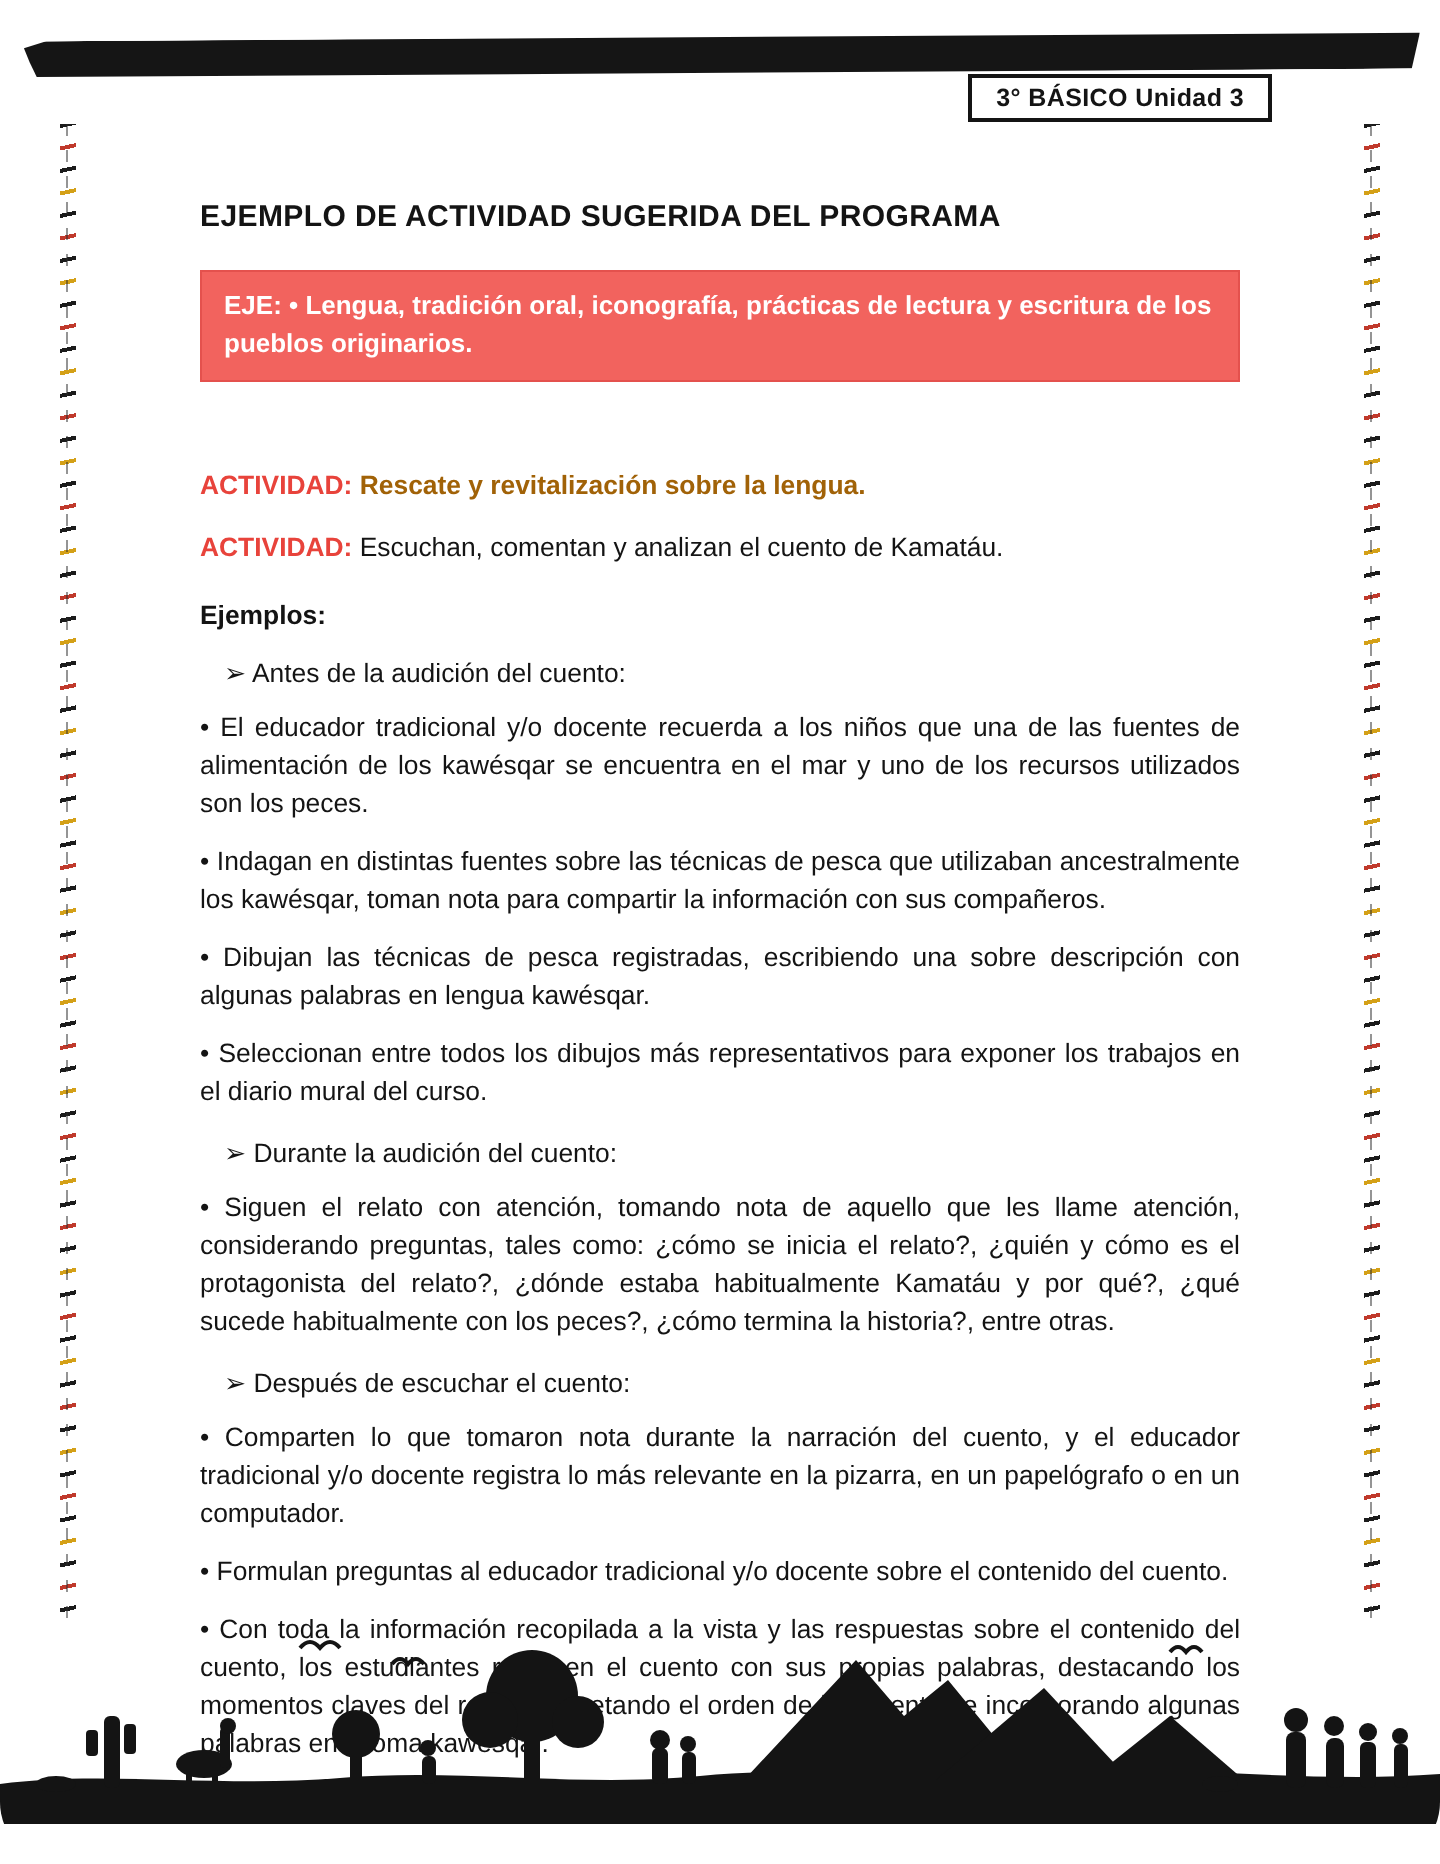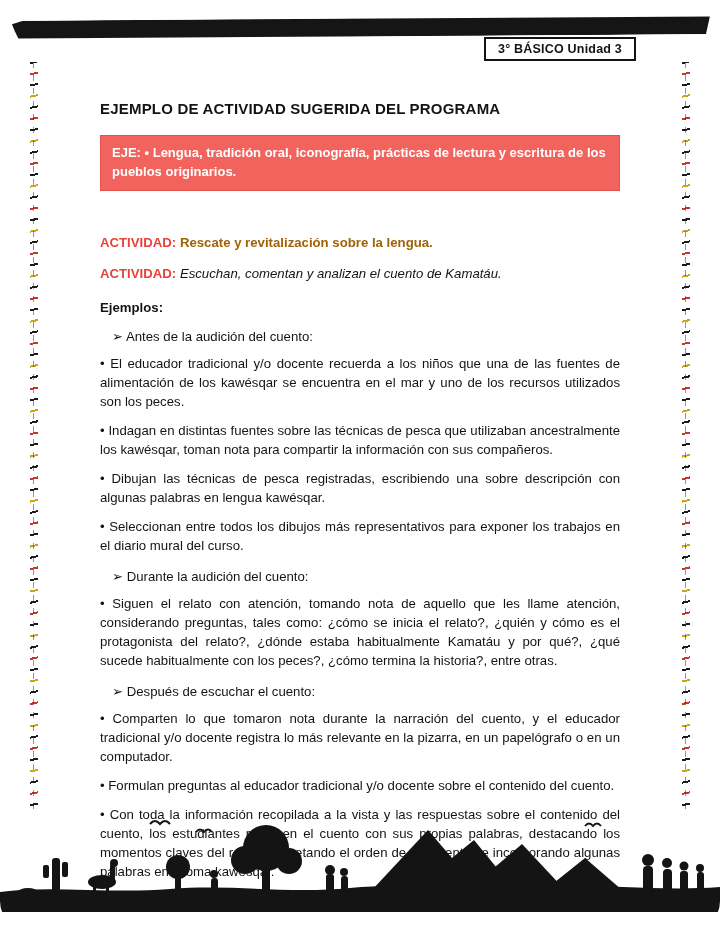--- a/index.html
+++ b/index.html
@@ -83,21 +83,21 @@
     font-size: 13px;
     font-weight: bold;
     line-height: 1.45;
     padding: 8px 11px;
     margin-bottom: 43px;
   }
 
   .kv-line { margin: 0 0 13px 0; font-size: 13.2px; line-height: 1.42; }
   .kv-label { font-weight: bold; color: #e8433b; }
   .red-text { color: #a16207; font-weight: bold; }
-  .black-text { color: #141414; font-style: italic; }
+  .black-text { color: #141414; }
 
   .ejemplos { font-weight: bold; font-size: 13.2px; margin: 16px 0 14px 0; }
 
   .section-heading {
     font-size: 13.2px;
     margin: 14px 0 10px 12px;
   }
   .bullet {
     font-size: 13.2px;
     line-height: 1.44;

